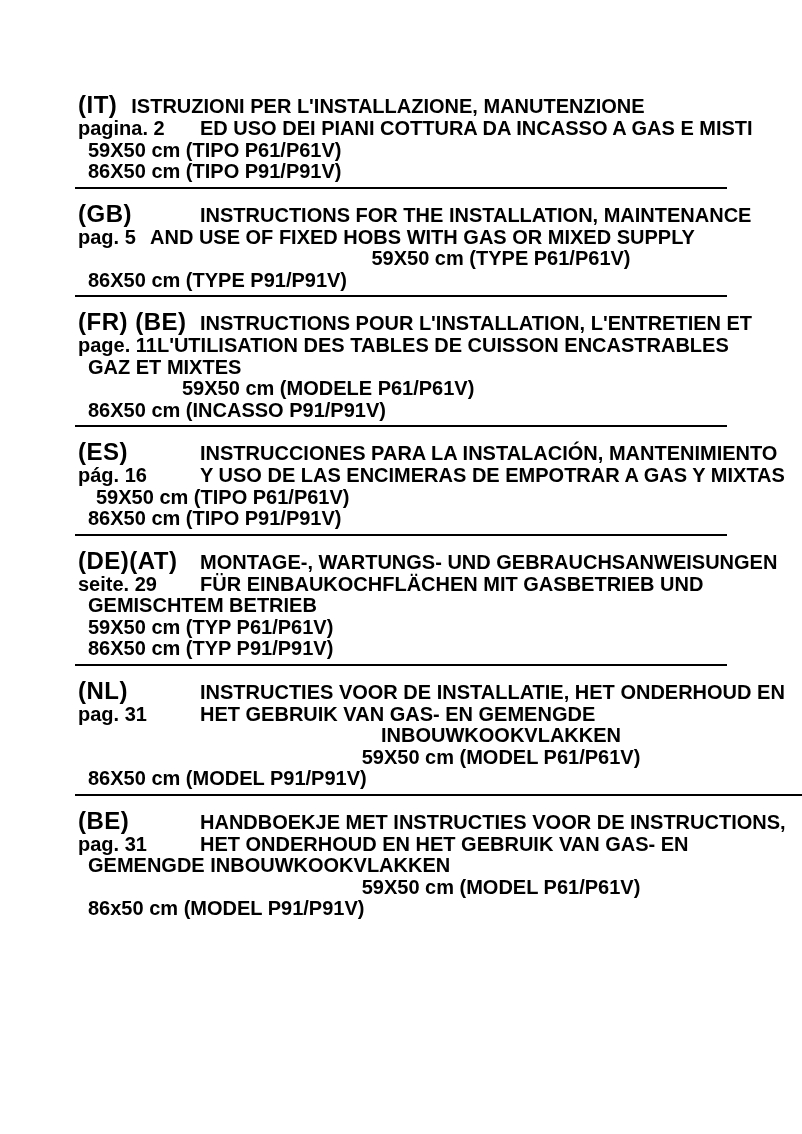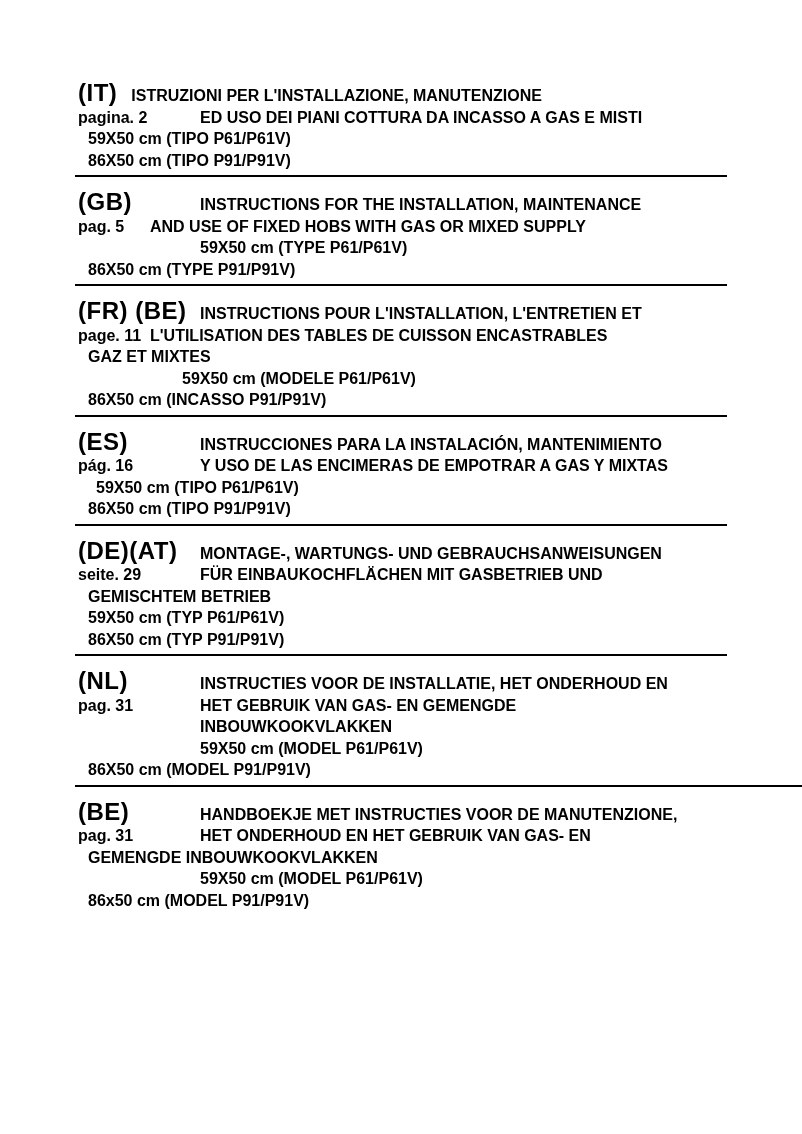--- a/index.html
+++ b/index.html
@@ -7,43 +7,44 @@
     body {
       width: 802px;
       height: 1134px;
       overflow: hidden;
       color: #000000;
       font-family: "Liberation Sans", "DejaVu Sans", sans-serif;
       font-weight: bold;
     }
     .doc {
       padding: 80px 0 0 78px;
+      margin-top: 12px;
     }
     .row {
       display: flex;
       align-items: baseline;
     }
     .lang {
       font-size: 24px;
       line-height: 26px;
       white-space: nowrap;
       letter-spacing: 0.5px;
     }
     .t {
-      font-size: 16px;
+      font-size: 20px;
       line-height: 21.5px;
       white-space: nowrap;
     }
     .lang-auto { margin-right: 14px; }
     .label122 { min-width: 122px; flex-shrink: 0; }
     .label72  { min-width: 72px;  flex-shrink: 0; }
     .ind10  { padding-left: 10px; }
     .ind18  { padding-left: 18px; }
     .ind104 { padding-left: 104px; }
-    .ind122 { padding-left: 122px; }
+    .ind122 { padding-left: 122px; text-align: center; }
     .line:empty { display: none; }
     .rule {
       height: 0;
       border-top: 2px solid #000000;
       width: 652px;
       margin: 4px 0 12px -3px;
     }
     .rule-full { width: 727px; }
   </style>
 </head>
@@ -137,21 +138,21 @@
     </div>
     <div class="t line ind122">INBOUWKOOKVLAKKEN</div>
     <div class="t line ind122">59X50 cm (MODEL P61/P61V)</div>
     <div class="t line ind10">86X50 cm (MODEL P91/P91V)</div>
     <div class="rule rule-full"></div>
   </section>
 
   <section class="sec">
     <div class="row">
       <span class="lang label122">(BE)</span>
-      <span class="t">HANDBOEKJE MET INSTRUCTIES VOOR DE MANUTENZIONE,</span>
+      <span class="t">HANDBOEKJE MET INSTRUCTIES VOOR DE INSTRUCTIONS,</span>
     </div>
     <div class="row">
       <span class="t label122">pag. 31</span>
       <span class="t">HET ONDERHOUD EN HET GEBRUIK VAN GAS- EN</span>
     </div>
     <div class="t line ind10">GEMENGDE INBOUWKOOKVLAKKEN</div>
     <div class="t line ind122">59X50 cm (MODEL P61/P61V)</div>
     <div class="t line ind10">86x50 cm (MODEL P91/P91V)</div>
   </section>
 

